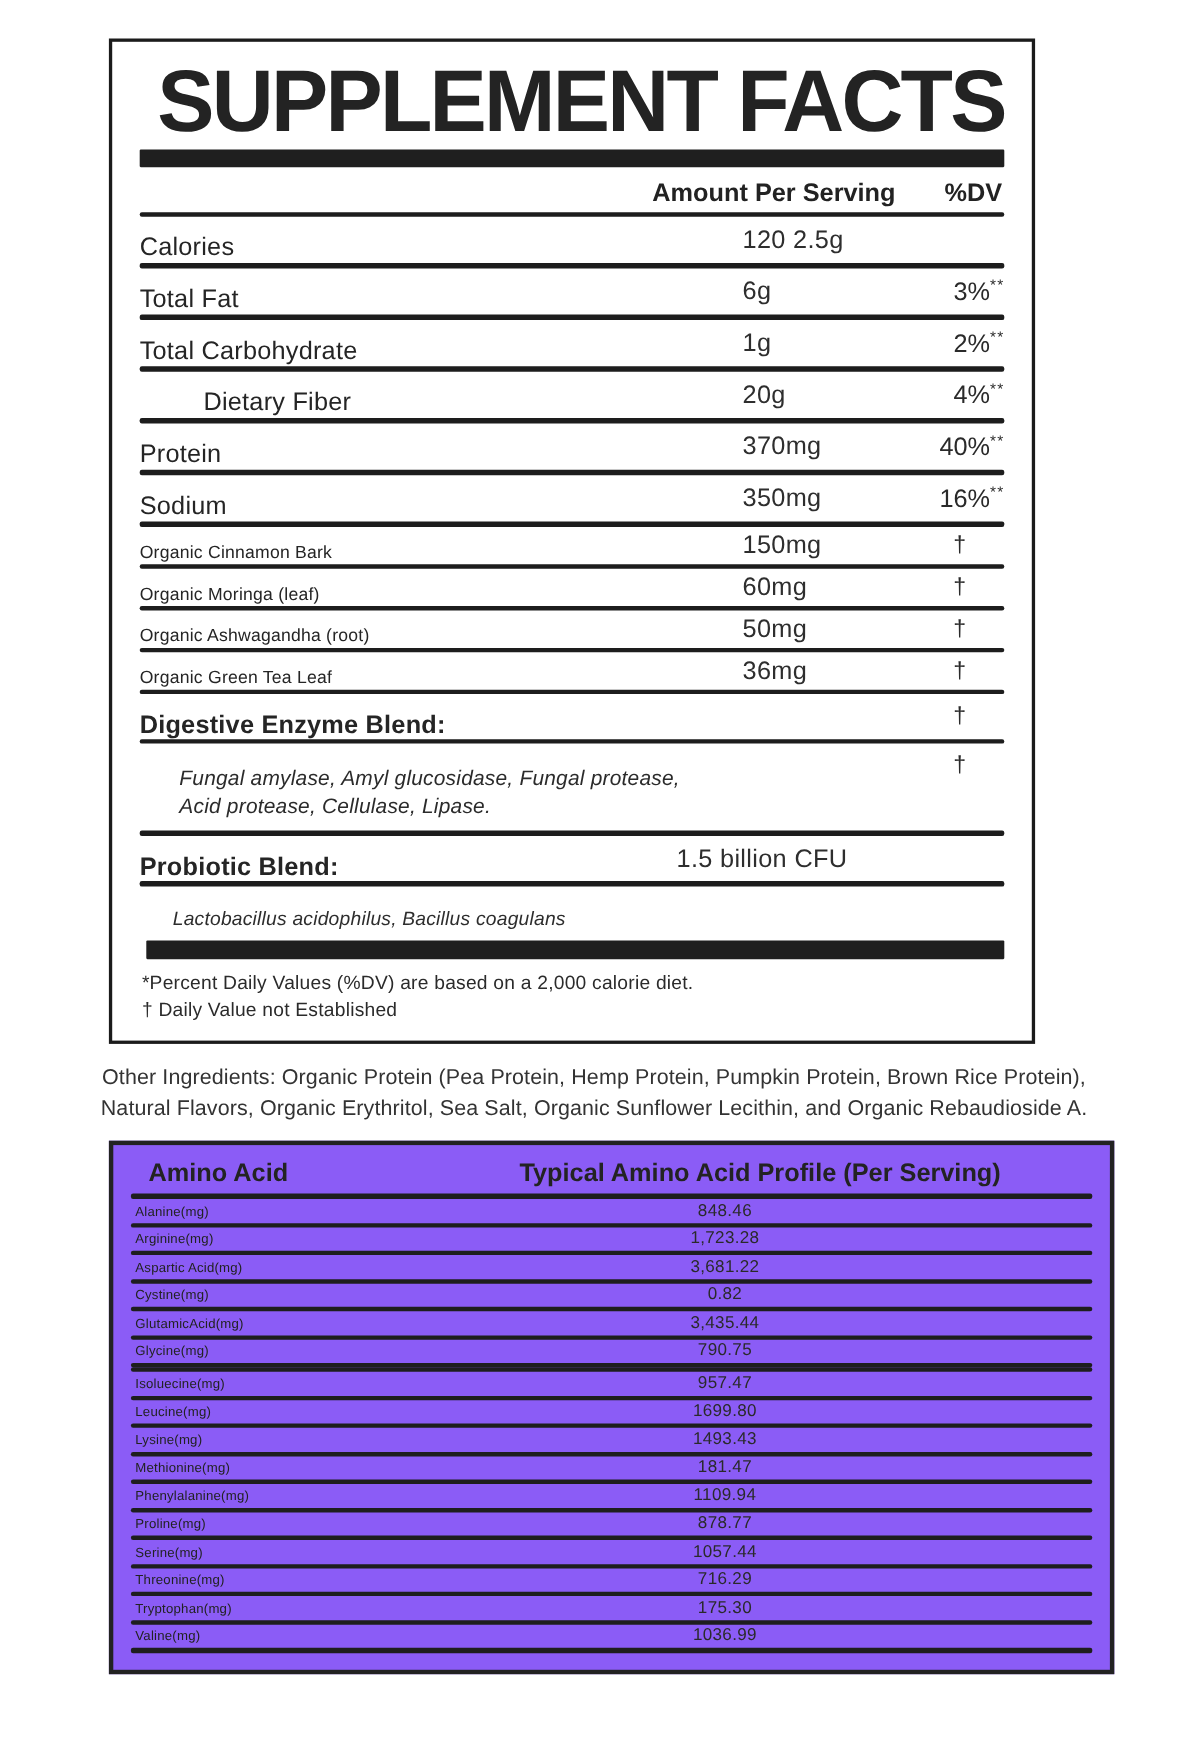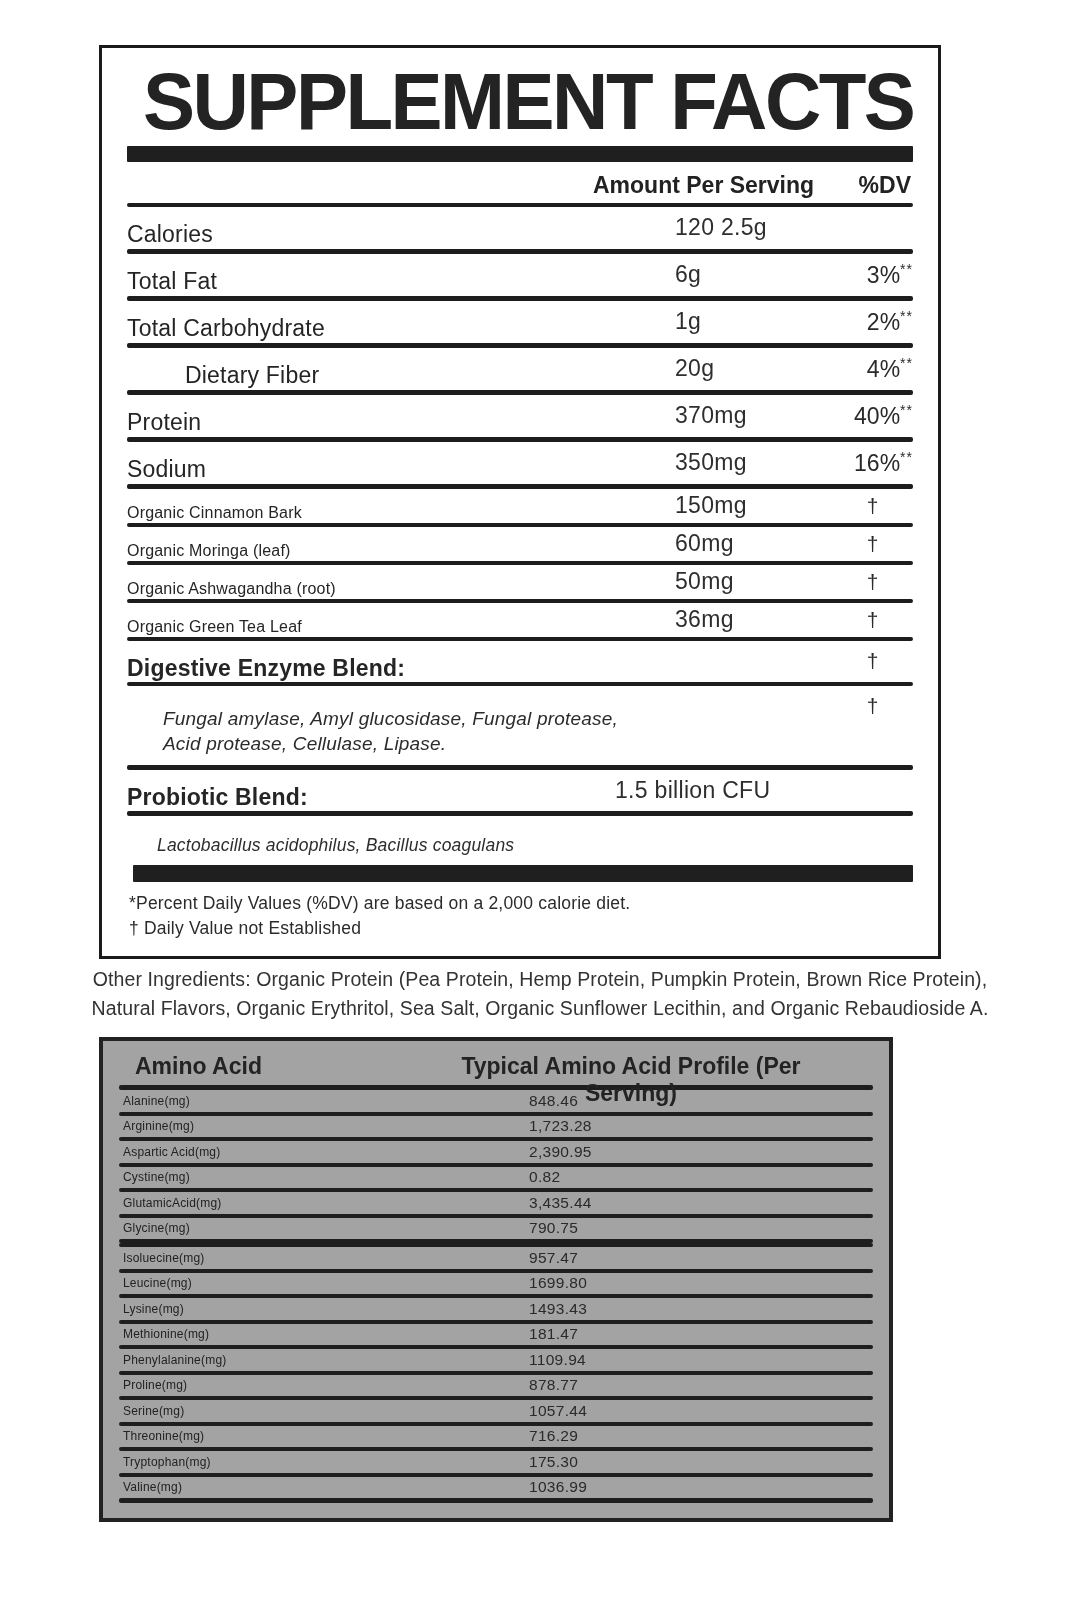--- a/index.html
+++ b/index.html
@@ -2,21 +2,21 @@
 <html><head>
 <meta charset="utf-8">
 <style>
   html,body{margin:0;padding:0;}
   body{
     width:1080px;height:1600px;background:#ffffff;position:relative;
     font-family:"Liberation Sans",sans-serif;color:#1c1c1c;overflow:hidden;
     -webkit-font-smoothing:antialiased;
   }
   .panel{
-    position:absolute;left:99px;top:45px;width:842px;box-sizing:border-box;
+    position:absolute;left:99px;top:35px;width:842px;box-sizing:border-box;
     border:3px solid #1b1b1b;background:#fff;padding:10px 25px 10px;
   }
   .big-title{
     font-size:78px;font-weight:700;letter-spacing:-2.5px;color:#232323;
     line-height:0.92;margin:8px 0 8px 16px;white-space:nowrap;
     transform:scaleY(1.02);transform-origin:left top;
   }
   .serving-row{display:flex;justify-content:space-between;align-items:baseline;
     font-size:22px;margin:0 2px 12px 2px;letter-spacing:0.2px;color:#2a2a2a;}
   .serving-left .lbl,.serving-right .lbl{font-weight:700;color:#242424;}
@@ -47,32 +47,32 @@
   .f-row.sub .f-dv{padding-top:2px;}
   .f-row.subend{min-height:28px;padding:5px 0 2px 0;}
   .f-row.subend .f-label{font-style:italic;font-weight:400;font-size:17.5px;padding-left:30px;color:#2d2d2d;}
   .endbar{height:17px;background:#1f1f1f;border-radius:1px;margin:7px 0 9px 6px;}
   .footnotes{font-size:17.5px;line-height:1.45;color:#2b2b2b;letter-spacing:0.2px;margin:0 0 4px 2px;}
   .other-ing{
     width:926px;margin:19px auto 0;text-align:center;font-size:19.5px;line-height:1.5;
     color:#333;letter-spacing:0.1px;
   }
   .amino-box{
-    position:absolute;left:99px;top:1037px;width:794px;box-sizing:border-box;
-    border:4px solid #222;background:#a3a3a3;padding:4px 16px 8px;
+    position:absolute;left:99px;top:1037px;width:914px;box-sizing:border-box;
+    border:4px solid #222;background:#8b5cf6;padding:4px 16px 8px;
   }
   .amino-header{position:relative;height:40px;}
   .amino-header .name-h{position:absolute;left:16px;top:8px;font-size:23px;font-weight:700;color:#232323;}
   .amino-header .profile-h{position:absolute;left:300px;right:30px;top:8px;text-align:center;
     font-size:23px;font-weight:700;color:#232323;}
   .a-sep{height:4px;background:#1e1e1e;border-radius:2px;}
   .a-sep.thick{height:5px;}
   .a-row{display:grid;grid-template-columns:410px 260px 1fr;align-items:center;min-height:21.5px;}
   .a-row .a-name{font-size:12px;letter-spacing:0.2px;color:#222;padding-left:4px;}
-  .a-row .a-val{font-size:15.5px;text-align:left;color:#2a2a2a;letter-spacing:0.3px;}
+  .a-row .a-val{font-size:15.5px;text-align:center;color:#2a2a2a;letter-spacing:0.3px;}
   .amino-endgap{height:7px;}
 </style>
 </head>
 <body>
 
 <div class="panel">
   <div class="big-title">SUPPLEMENT FACTS</div>
 
 
   <div class="thickbar"></div>
@@ -191,21 +191,21 @@
         <div class="a-val">848.46</div>
       </div>
       <div class="a-sep"></div>
       <div class="a-row">
         <div class="a-name">Arginine(mg)</div>
         <div class="a-val">1,723.28</div>
       </div>
       <div class="a-sep"></div>
       <div class="a-row">
         <div class="a-name">Aspartic Acid(mg)</div>
-        <div class="a-val">2,390.95</div>
+        <div class="a-val">3,681.22</div>
       </div>
       <div class="a-sep"></div>
       <div class="a-row">
         <div class="a-name">Cystine(mg)</div>
         <div class="a-val">0.82</div>
       </div>
       <div class="a-sep"></div>
       <div class="a-row">
         <div class="a-name">GlutamicAcid(mg)</div>
         <div class="a-val">3,435.44</div>

